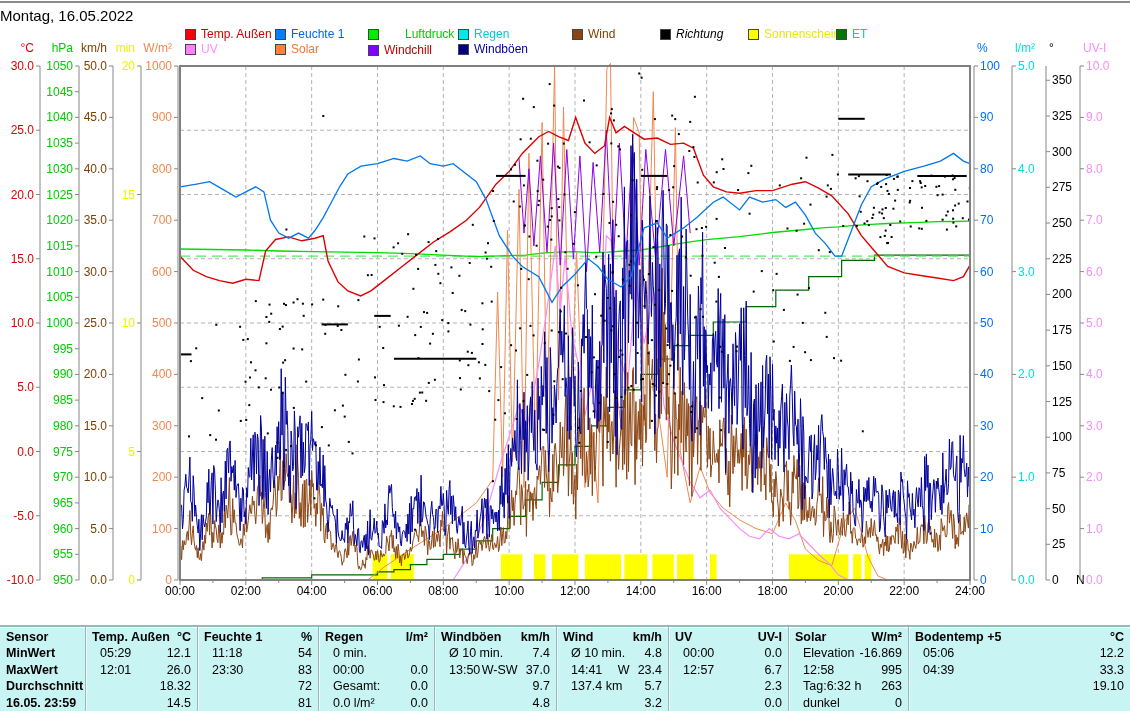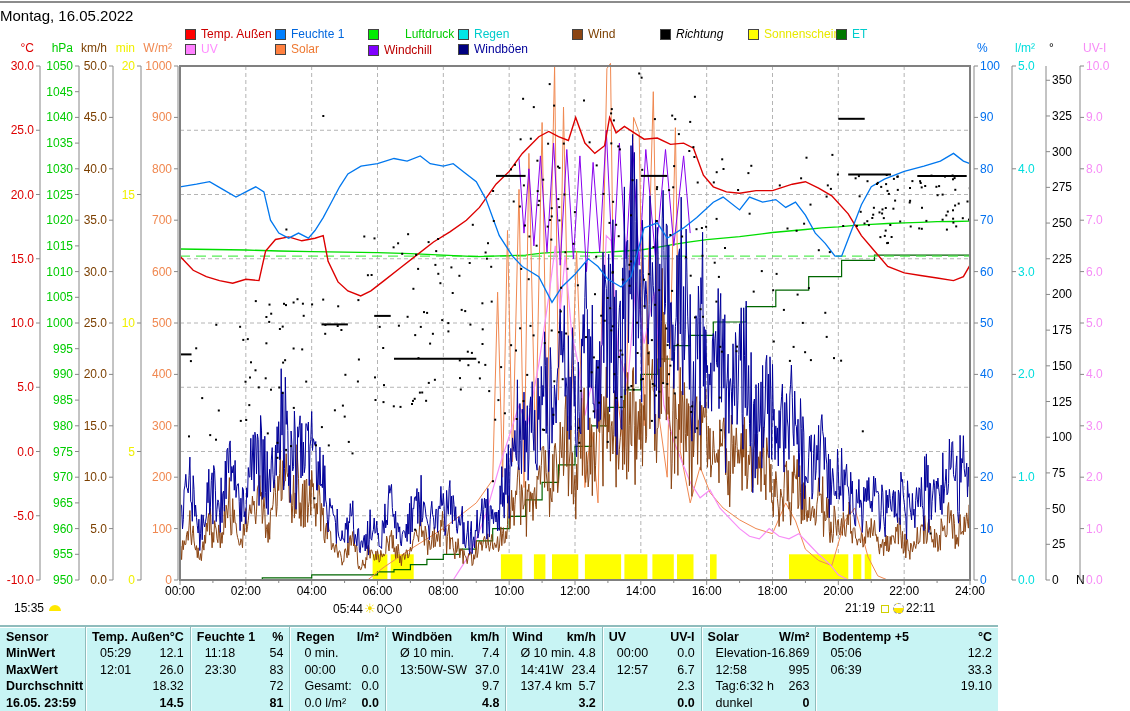--- a/index.html
+++ b/index.html
@@ -11,30 +11,30 @@
   .legend-item{position:absolute;font-size:12px;white-space:nowrap;line-height:13px}
   .legend-box{display:inline-block;width:11px;height:11px;border:1px solid #444;vertical-align:-2px;margin-right:5px}
   #chart{position:absolute;top:0;left:0}
   .annots{position:absolute;top:599px;left:0;width:1130px;height:24px;font-size:12px}
   .ann{position:absolute;top:2px;white-space:nowrap;color:#000}
   .moonglyph{display:inline-block;width:12px;height:6px;background:#ffe800;border-radius:6px 6px 0 0;margin-left:5px;vertical-align:1px}
   .sunglyph{color:#f2d800;font-size:13px;margin:0 1px}
   .circleglyph{display:inline-block;width:10px;height:10px;border:1px solid #000;border-radius:50%;background:#fff;vertical-align:-1px;margin:0 1px}
   .squareglyph{display:inline-block;width:8px;height:8px;border:1px solid #cfcf00;background:#fffff4;margin:0 4px 0 6px;vertical-align:-1px}
   .sunsetglyph{display:inline-block;width:11px;height:11px;border:1px dashed #999;border-radius:50%;background:linear-gradient(#ffffff 45%,#ffe800 45%);vertical-align:-2px;margin-right:2px}
-  #stats-table{position:absolute;left:0;top:625px;width:998px;height:86px;background:#c8f4f4;border-top:2px solid #8fbcbc;box-shadow:inset 0 1px 0 #ffffff;display:flex;font-size:12.5px}
+  #stats-table{position:absolute;left:0;top:625px;width:1130px;height:86px;background:#c8f4f4;border-top:2px solid #8fbcbc;box-shadow:inset 0 1px 0 #ffffff;display:flex;font-size:12.5px}
   .tcol{height:100%;padding-top:2px}
   .tcol+.tcol{border-left:1px solid #8fbcbc;box-shadow:inset 1px 0 0 #ffffff}
   .trow{display:flex;align-items:center;height:16.4px;line-height:16.4px;padding:0 6px;white-space:nowrap;overflow:hidden}
   .hdr{font-weight:bold}
   .ha{flex:1}
   .a{flex:1;padding-left:8px}
   .b{padding-right:8px}
   .c{text-align:right}
-  .bold{font-weight:bold}
+  .bold{font-weight:normal}
   .sensor-col .trow{font-weight:bold;padding-left:6px}
 </style>
 </head>
 <body>
 
 <div id="app">
   <div class="topbar"></div>
   <div class="title">Montag, 16.05.2022</div>
   <div id="legend">
       <span class="legend-item" style="left: 185px; top: 28px;"><span class="legend-box" style="background: rgb(255, 0, 0);"></span><span style="color: rgb(204, 0, 0);">Temp. Außen</span></span>
@@ -849,31 +849,20 @@
         <rect x="392.6" y="246.3" width="2" height="2" fill="#000000"></rect>
         <rect x="285.4" y="228.5" width="2" height="2" fill="#000000"></rect>
         <rect x="322.3" y="115.0" width="2" height="2" fill="#000000"></rect>
         <rect x="929.5" y="532.5" width="2" height="2" fill="#000000"></rect>
         <rect x="641.2" y="168.8" width="2" height="2" fill="#000000"></rect>
         <rect x="861.8" y="430.3" width="2" height="2" fill="#000000"></rect>
         <rect x="492.0" y="480.2" width="2" height="2" fill="#000000"></rect>
       </g>
       <rect x="180" y="66" width="790" height="514" fill="none" stroke="#808080" stroke-width="2"></rect>
     </svg>
-  <div class="annots">
-    <span class="ann" style="left:14px">
-      <span>15:35</span><span class="moonglyph"></span>
-    </span>
-    <span class="ann" style="left:333px">
-      <span>05:44</span><span class="sunglyph">☀</span><span>0</span><span class="circleglyph"></span><span>0</span>
-    </span>
-    <span class="ann" style="left:845px">
-      <span>21:19</span><span class="squareglyph"></span><span class="sunsetglyph"></span><span>22:11</span>
-    </span>
-  </div>
   <div id="stats-table">
       <div class="tcol sensor-col" style="width: 85px;">
         <div class="trow hdr">Sensor</div>
         <div class="trow">MinWert</div>
         <div class="trow">MaxWert</div>
         <div class="trow">Durchschnitt</div>
         <div class="trow">16.05. 23:59</div>
       </div>
       <div class="tcol" style="width: 112px;">
         <div class="trow hdr">
@@ -1034,21 +1023,21 @@
       <div class="tcol" style="width: 222px;">
         <div class="trow hdr">
           <span class="ha">Bodentemp +5</span>
           <span class="c">°C</span>
         </div>
         <div class="trow">
           <span class="a">05:06</span>
           <span class="c">12.2</span>
         </div>
         <div class="trow">
-          <span class="a">06:39</span>
+          <span class="a">04:39</span>
           <span class="c">33.3</span>
         </div>
         <div class="trow">
           <span class="a"></span>
           <span class="c">19.10</span>
         </div>
       </div>
     </div>
 </div>
 

